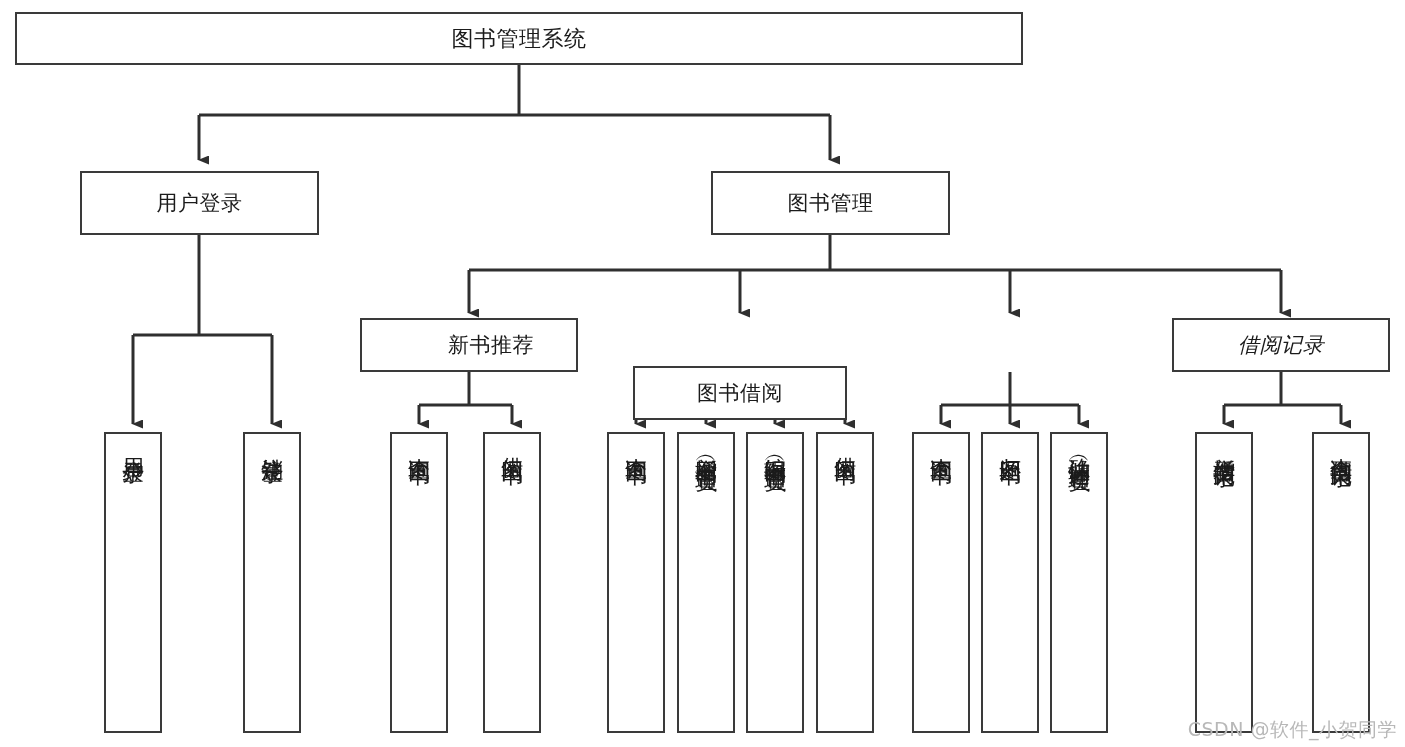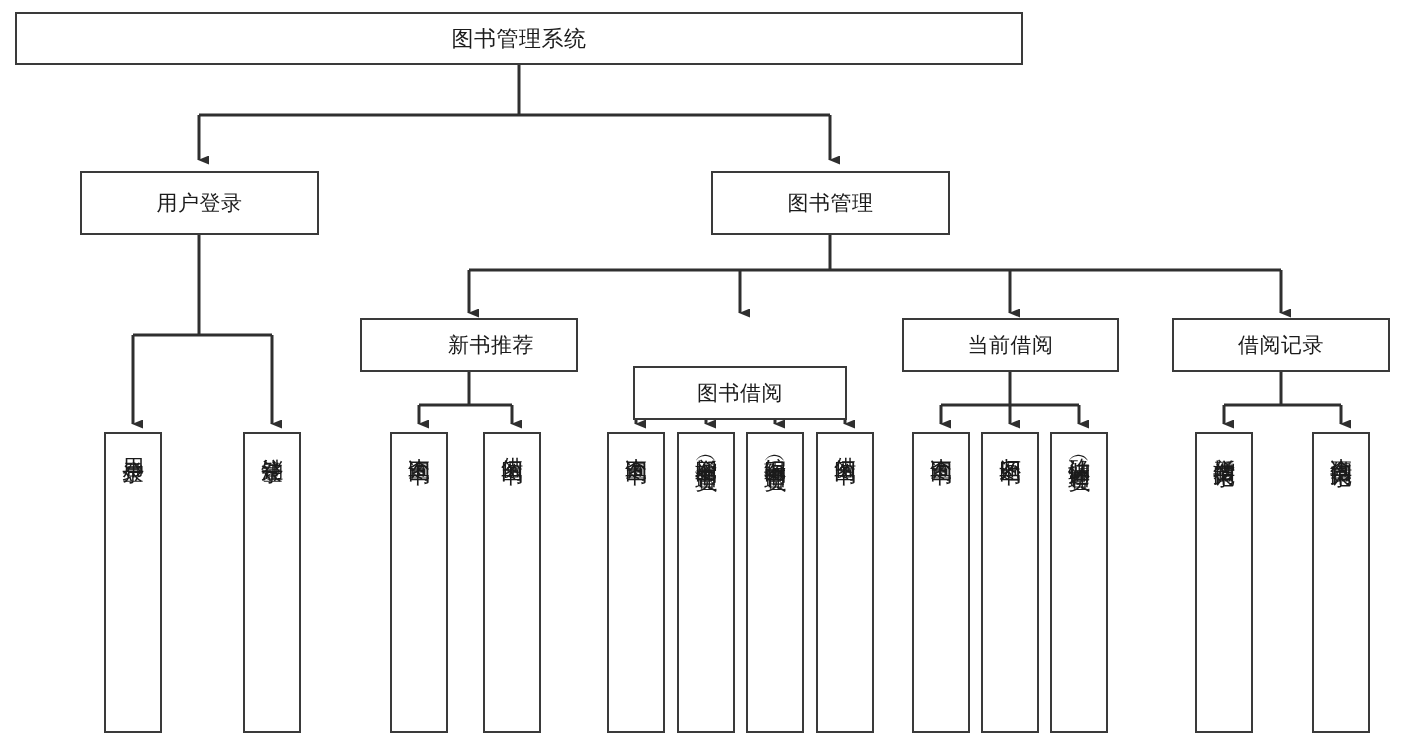--- a/index.html
+++ b/index.html
@@ -142,24 +142,21 @@
   <div class="node level1" style="left:711px; top:171px; width:239px; height:64px;">
     <span class="label">图书管理</span>
   </div>
 
   <div class="node level2" style="left:360px; top:318px; width:218px; height:54px;padding-left:44px;">
     <span class="label">新书推荐</span>
   </div>
   <div class="node level2" style="left:633px; top:318px; width:214px; height:54px;margin-top:48px;">
     <span class="label">图书借阅</span>
   </div>
-  <div class="node level2" style="left:902px; top:318px; width:217px; height:54px;">
-    <span class="label">当前借阅</span>
-  </div>
-  <div class="node level2" style="left:1172px; top:318px; width:218px; height:54px;">
+  <div class="node level2" style="left:1172px; top:318px; width:218px; height:54px;font-style:italic;">
     <span class="label">借阅记录</span>
   </div>
 
   <div class="node leaf" style="left:104px; top:432px; width:58px; height:301px;">
     <span class="label">用户登录</span>
   </div>
   <div class="node leaf" style="left:243px; top:432px; width:58px; height:301px;">
     <span class="label">注销登录</span>
   </div>
 
@@ -193,14 +190,15 @@
     <span class="label">确认归还（管理员）</span>
   </div>
 
   <div class="node leaf" style="left:1195px; top:432px; width:58px; height:301px;">
     <span class="label">新增借阅记录</span>
   </div>
   <div class="node leaf" style="left:1312px; top:432px; width:58px; height:301px;">
     <span class="label">查询借阅记录</span>
   </div>
 
+  <div id="watermark">CSDN @软件_小贺同学</div>
 
 </div>
 
 </body></html>

